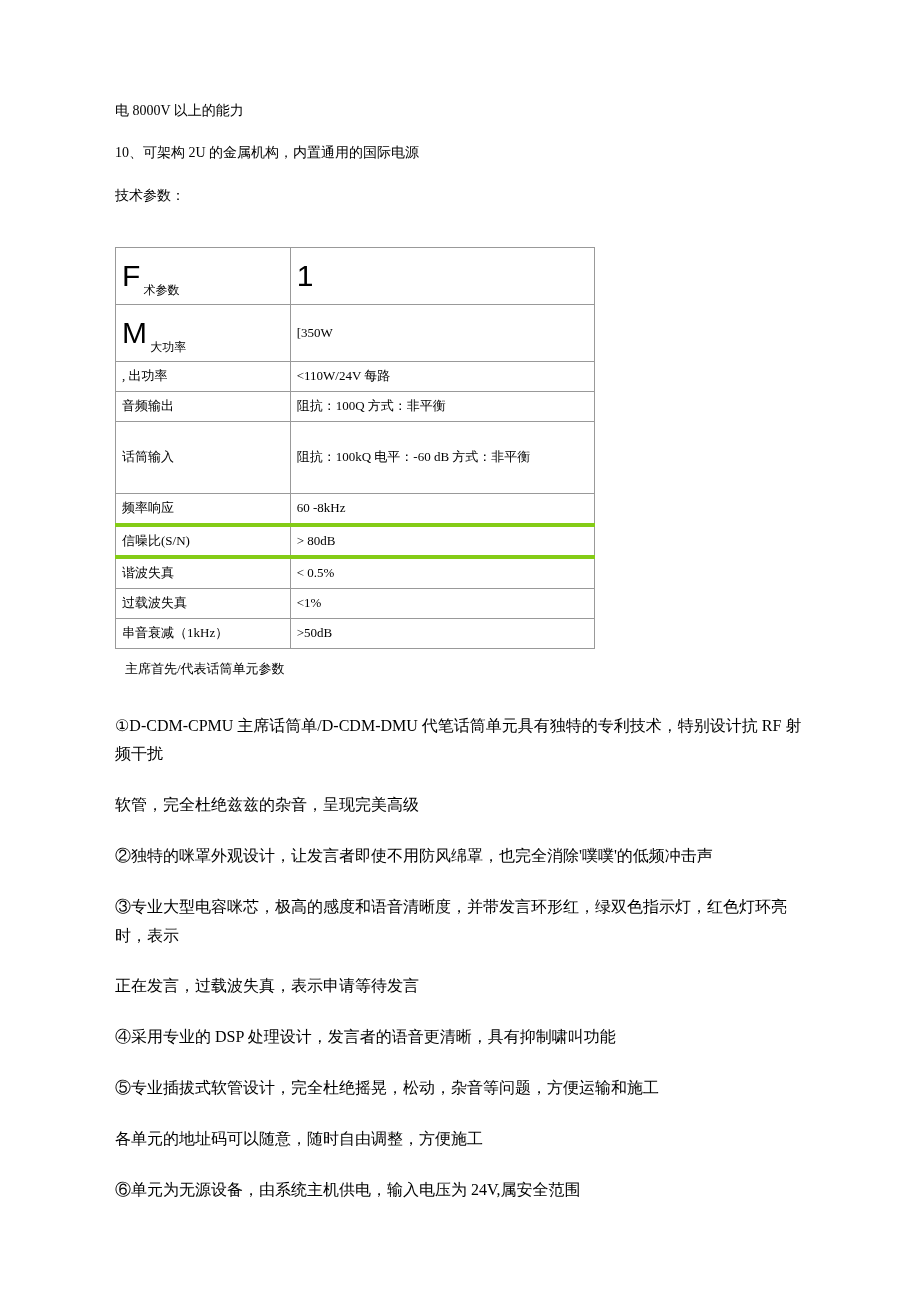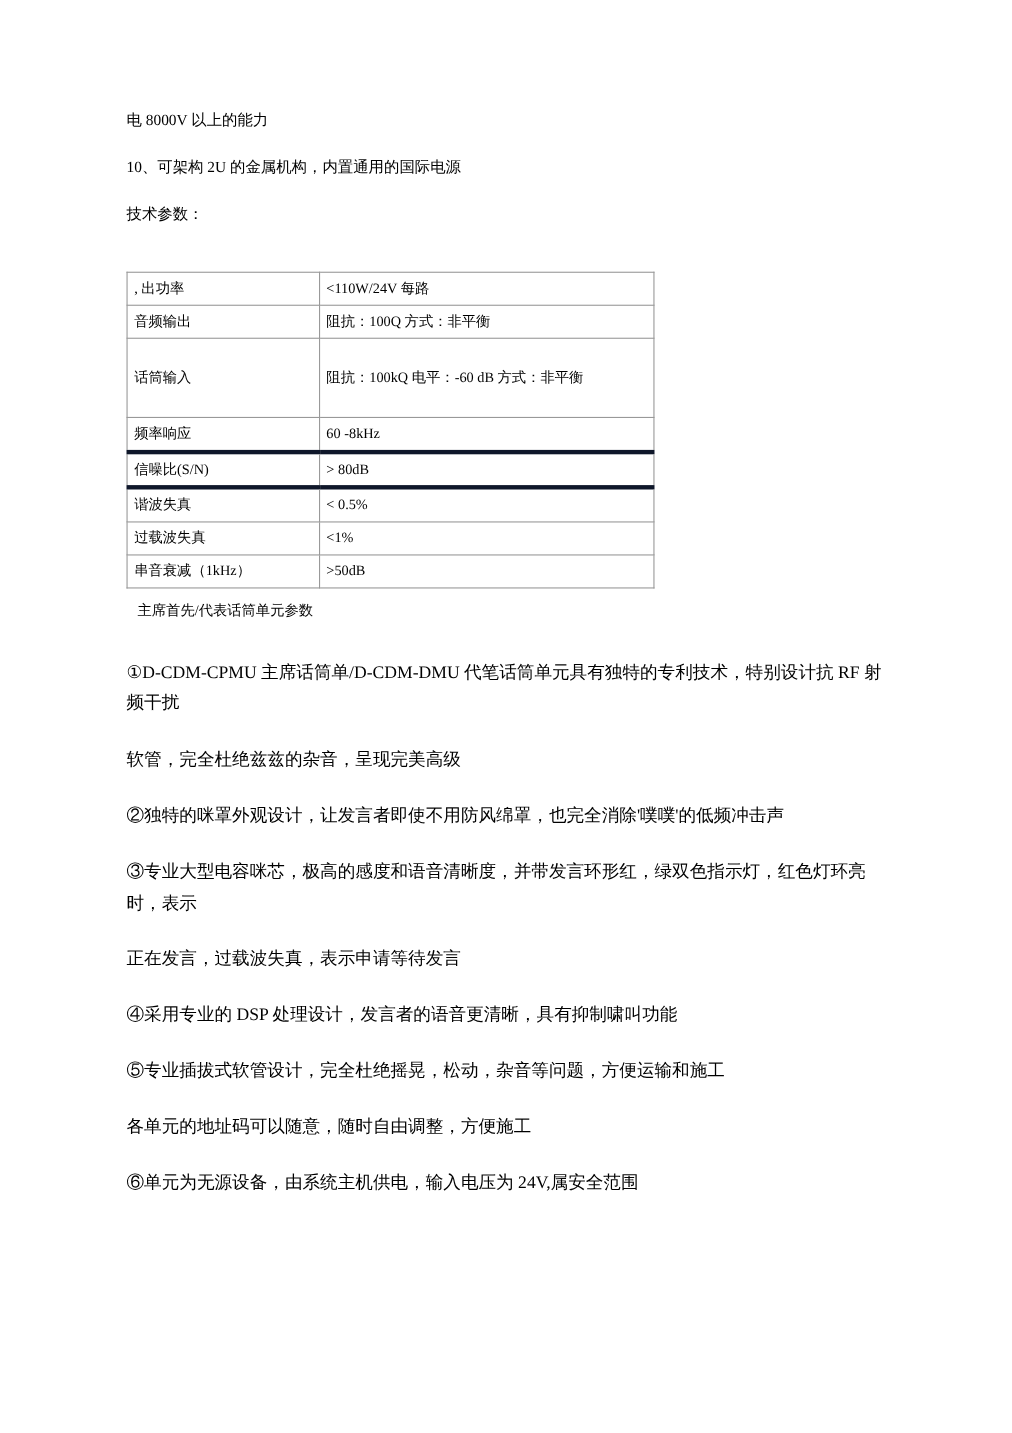--- a/index.html
+++ b/index.html
@@ -57,21 +57,21 @@
       vertical-align: bottom;
       padding-bottom: 4px;
     }
     .tall-row td {
       height: 72px;
     }
     .mid-row td {
       height: 42px;
     }
     .shaded-top {
-      border-top: 4px solid #0f172a;
+      border-top: 4px solid #84cc16;
     }
     .caption {
       font-size: 13px;
       margin-left: 10px;
       margin-bottom: 32px;
     }
     .body-para {
       margin-bottom: 22px;
       font-size: 16px;
       line-height: 1.8;
@@ -79,20 +79,36 @@
   </style>
 </head>
 <body>
 
 <div class="intro-text">电 8000V 以上的能力</div>
 <div class="intro-text">10、可架构 2U 的金属机构，内置通用的国际电源</div>
 <div class="section-label">技术参数：</div>
 
 <table>
   <tbody>
+      <tr class="header-row">
+    <td class="col1">
+      <span class="big-letter">F</span>
+      <span class="sub-text">术参数</span>
+    </td>
+    <td class="col2">
+      <span class="big-letter">1</span>
+    </td>
+  </tr>
+  <tr class="mid-row">
+    <td class="col1">
+      <span class="big-letter">M</span>
+      <span class="sub-text">大功率</span>
+    </td>
+    <td class="col2">[350W</td>
+  </tr>
   <tr>
     <td class="col1">, 出功率</td>
     <td class="col2">&lt;110W/24V 每路</td>
   </tr>
   <tr>
     <td class="col1">音频输出</td>
     <td class="col2">阻抗：100Q 方式：非平衡</td>
   </tr>
   <tr class="tall-row">
     <td class="col1">话筒输入</td>

